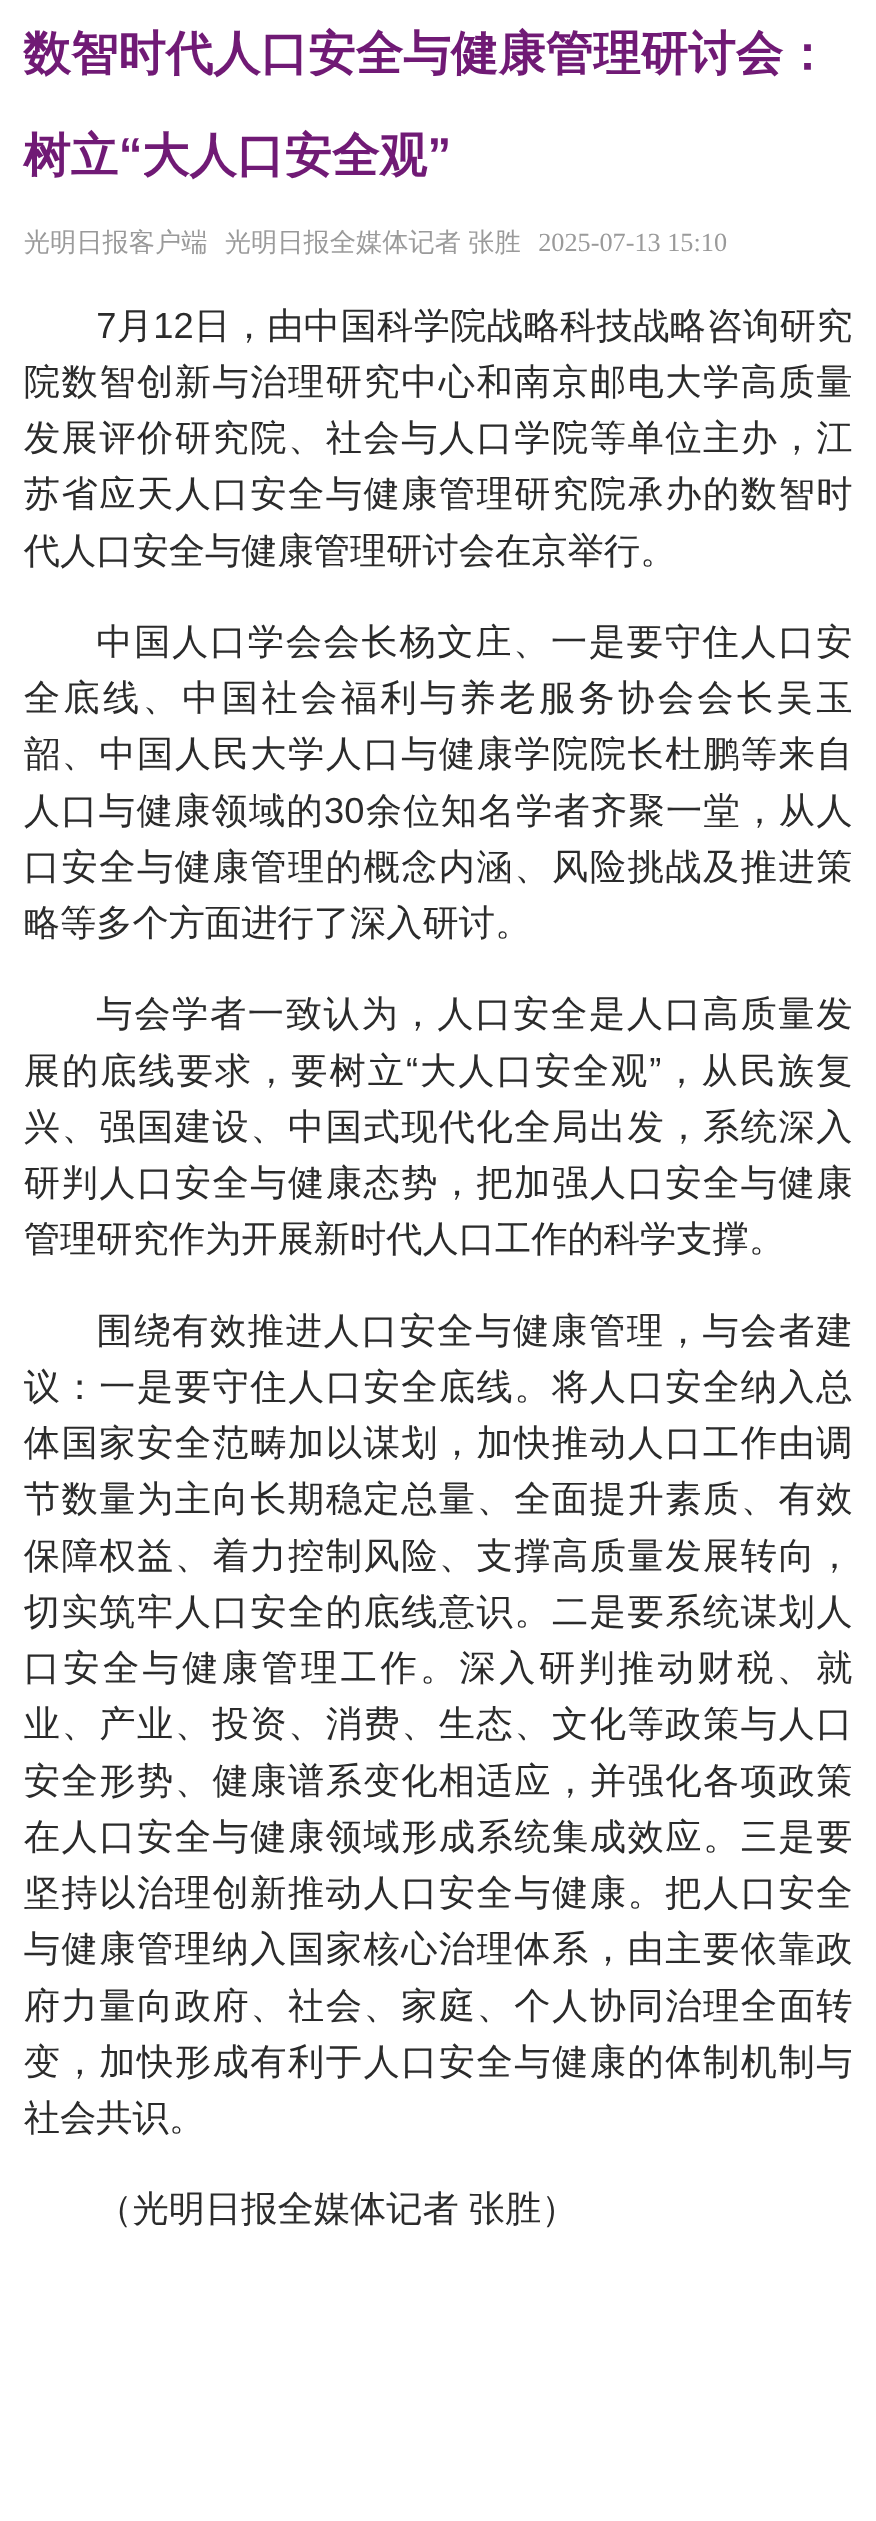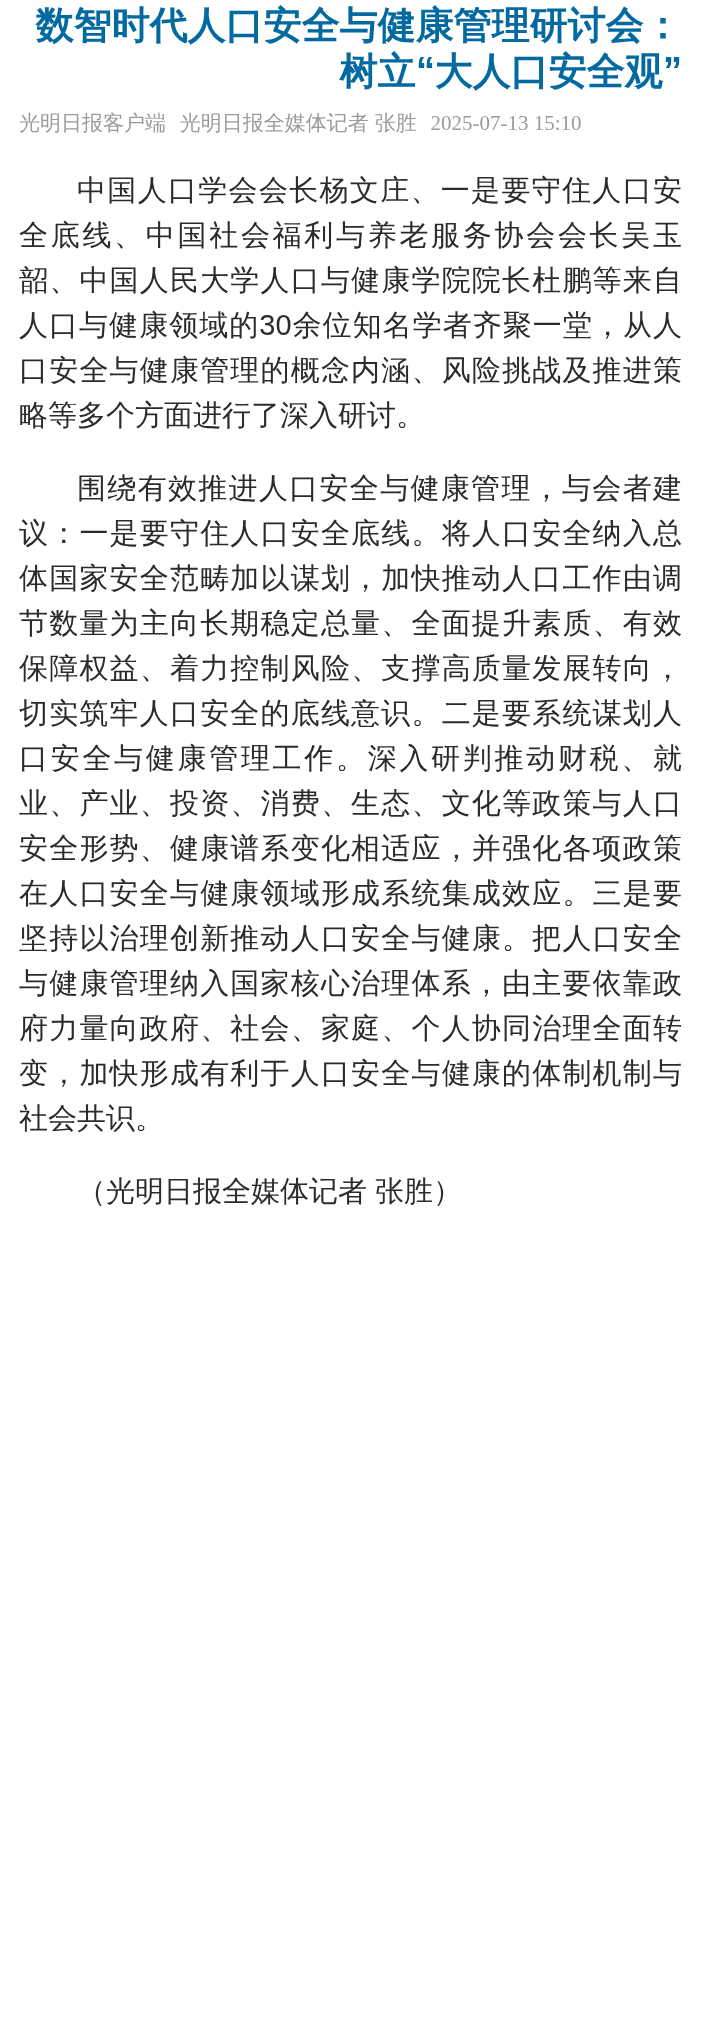--- a/index.html
+++ b/index.html
@@ -13,26 +13,25 @@
   }
   .page {
     width: 701px;
     box-sizing: border-box;
     padding: 2px 19px 20px 19px;
     background: #ffffff;
   }
   .article-title {
     margin: 0;
     font-size: 38px;
-    line-height: 46px;
+    line-height: 82px;
     font-weight: 700;
-    color: #0369a1;
+    color: #701a75;
     letter-spacing: 0;
     font-family: "Liberation Sans", sans-serif;
-    text-align: right;
   }
   .article-meta {
     margin-top: 14px;
     font-size: 21px;
     line-height: 29px;
     color: #9a9a9a;
     white-space: nowrap;
   }
   .article-meta .meta-part {
     margin-right: 8px;
@@ -68,18 +67,20 @@
 
   <h1 class="article-title">数智时代人口安全与健康管理研讨会：树立“大人口安全观”</h1>
 
   <div class="article-meta">
     <span class="meta-part">光明日报客户端</span>
     <span class="meta-part">光明日报全媒体记者 张胜</span>
     <span class="meta-part timestamp">2025-07-13 15:10</span>
   </div>
 
   <div class="article-body">
+    <p>7月12日，由中国科学院战略科技战略咨询研究院数智创新与治理研究中心和南京邮电大学高质量发展评价研究院、社会与人口学院等单位主办，江苏省应天人口安全与健康管理研究院承办的数智时代人口安全与健康管理研讨会在京举行。</p>
     <p>中国人口学会会长杨文庄、一是要守住人口安全底线、中国社会福利与养老服务协会会长吴玉韶、中国人民大学人口与健康学院院长杜鹏等来自人口与健康领域的30余位知名学者齐聚一堂，从人口安全与健康管理的概念内涵、风险挑战及推进策略等多个方面进行了深入研讨。</p>
+    <p>与会学者一致认为，人口安全是人口高质量发展的底线要求，要树立“大人口安全观”，从民族复兴、强国建设、中国式现代化全局出发，系统深入研判人口安全与健康态势，把加强人口安全与健康管理研究作为开展新时代人口工作的科学支撑。</p>
     <p>围绕有效推进人口安全与健康管理，与会者建议：一是要守住人口安全底线。将人口安全纳入总体国家安全范畴加以谋划，加快推动人口工作由调节数量为主向长期稳定总量、全面提升素质、有效保障权益、着力控制风险、支撑高质量发展转向，切实筑牢人口安全的底线意识。二是要系统谋划人口安全与健康管理工作。深入研判推动财税、就业、产业、投资、消费、生态、文化等政策与人口安全形势、健康谱系变化相适应，并强化各项政策在人口安全与健康领域形成系统集成效应。三是要坚持以治理创新推动人口安全与健康。把人口安全与健康管理纳入国家核心治理体系，由主要依靠政府力量向政府、社会、家庭、个人协同治理全面转变，加快形成有利于人口安全与健康的体制机制与社会共识。</p>
     <p class="article-byline">（光明日报全媒体记者 张胜）</p>
   </div>
 
 </div>
 
 </body></html>

